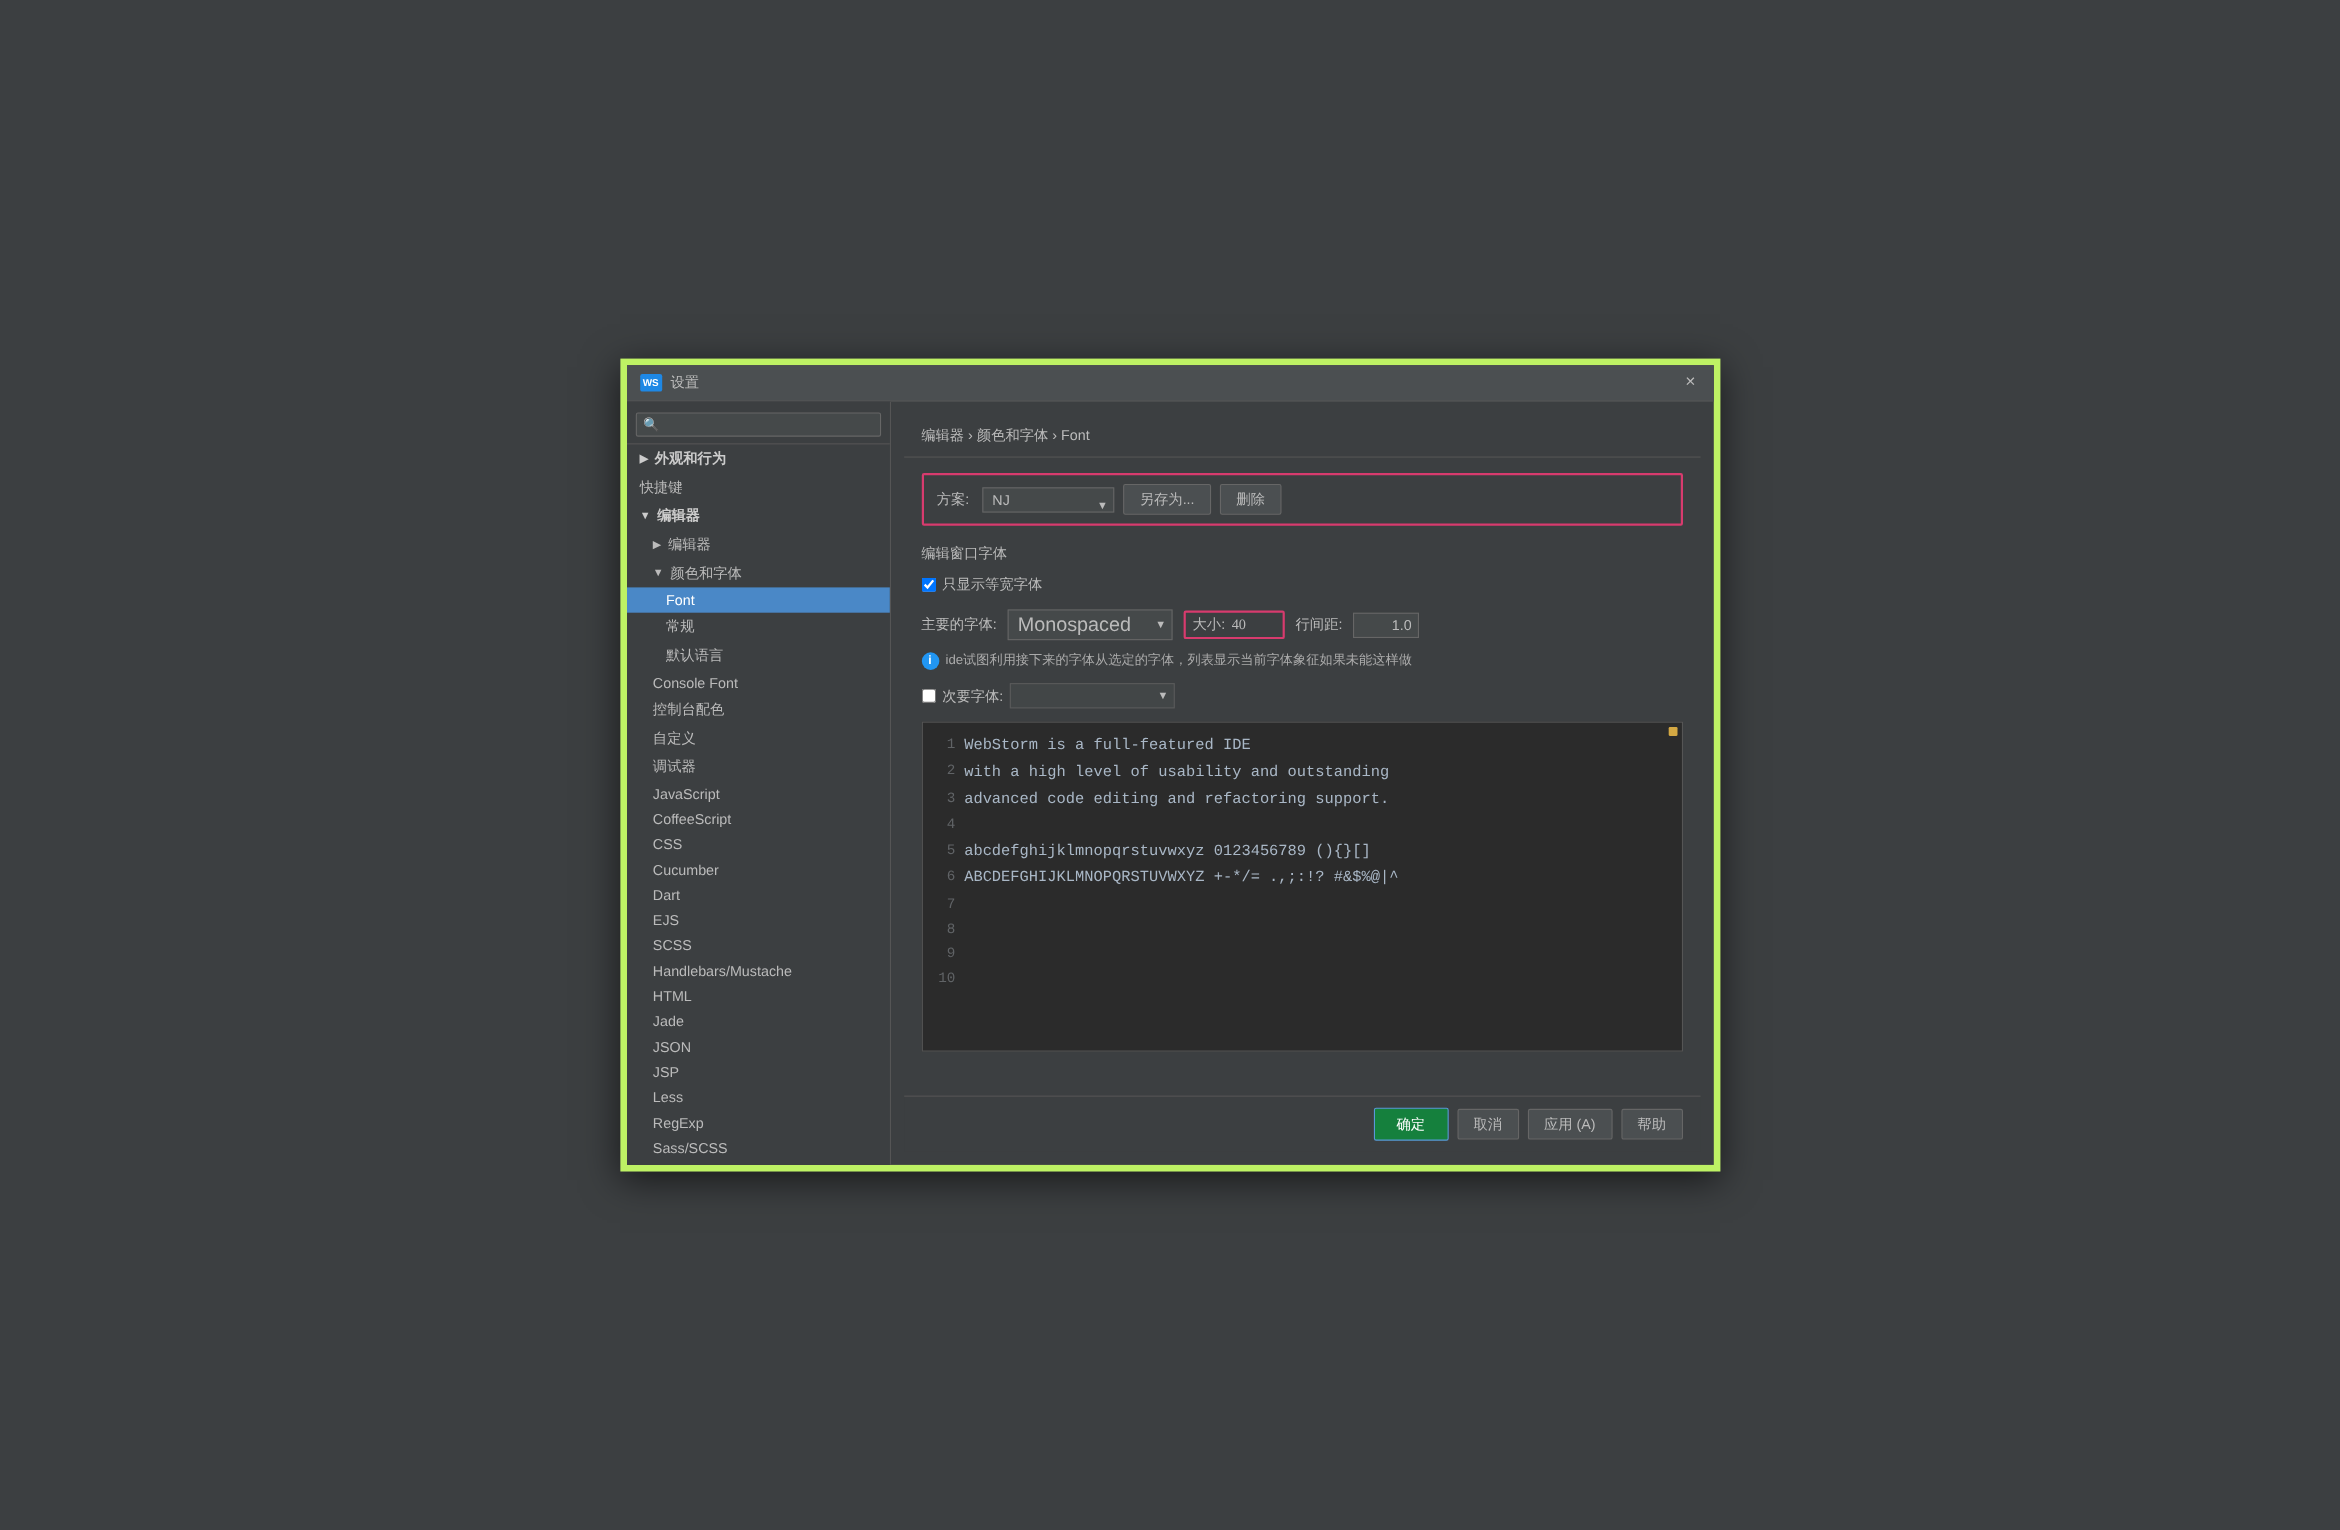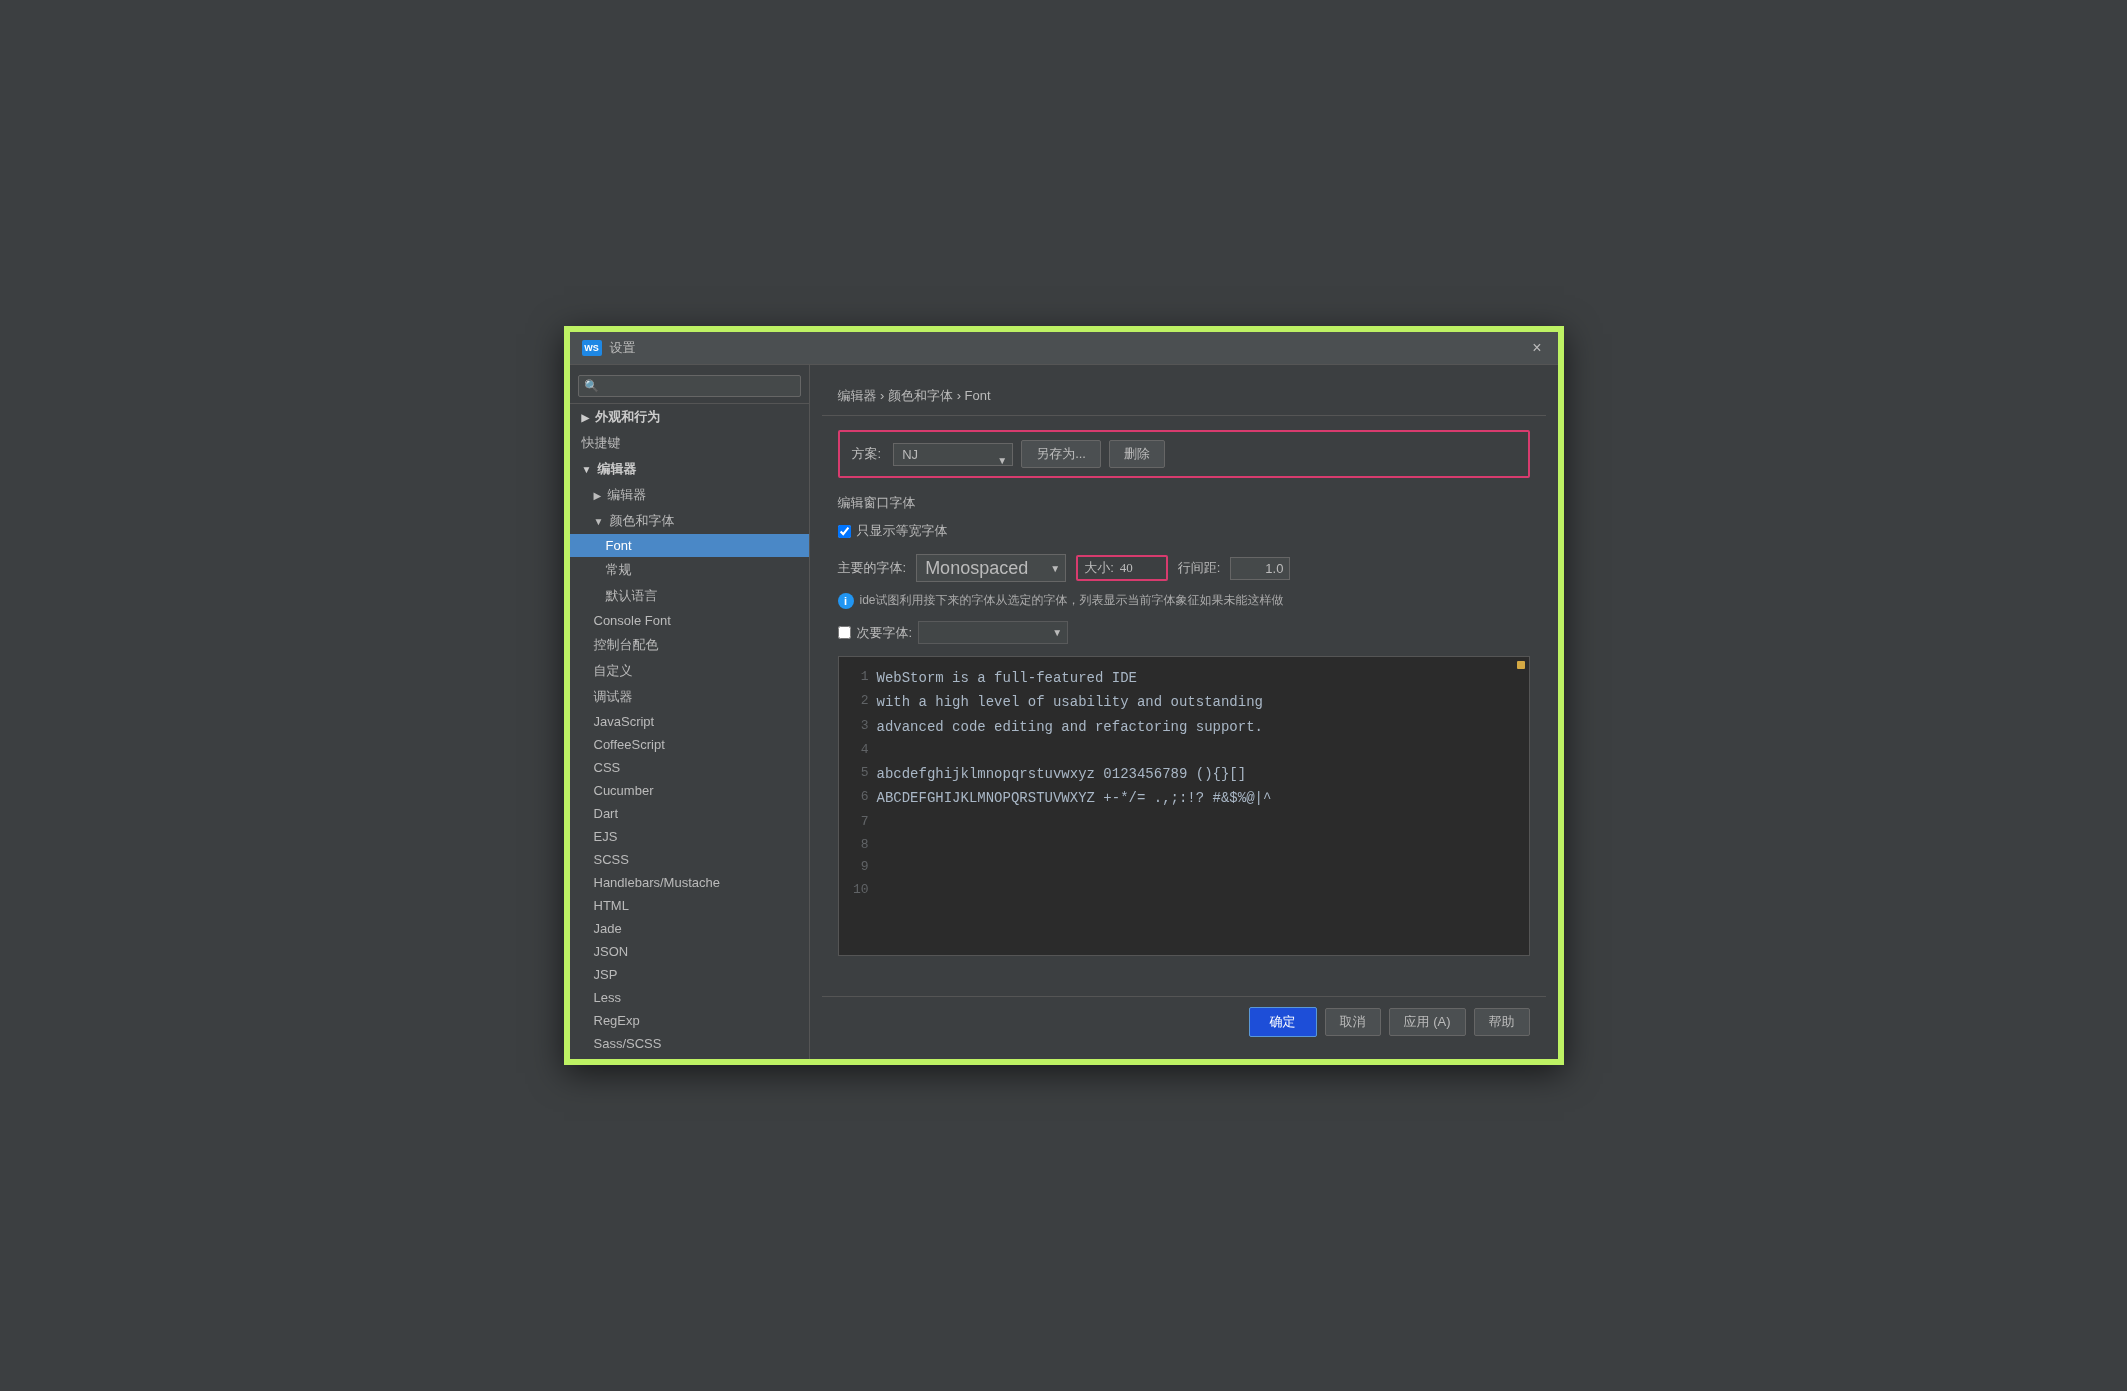--- a/index.html
+++ b/index.html
@@ -335,21 +335,21 @@
     .footer {
       display: flex;
       align-items: center;
       justify-content: flex-end;
       gap: 8px;
       padding: 10px 16px;
       border-top: 1px solid #555;
       background: #3c3f41;
     }
     .footer .btn-primary {
-      background: #1d4ed8;
+      background: #15803d;
       border: 1px solid #5a98d7;
       color: white;
       padding: 5px 20px;
       font-size: 13px;
       cursor: pointer;
       border-radius: 2px;
       font-family: "Microsoft YaHei", sans-serif;
       text-align: center;
     }
   </style>

